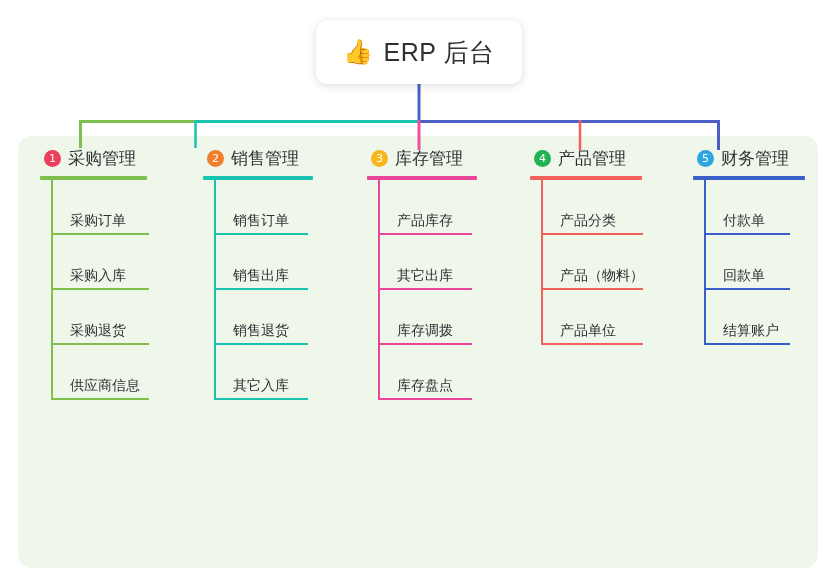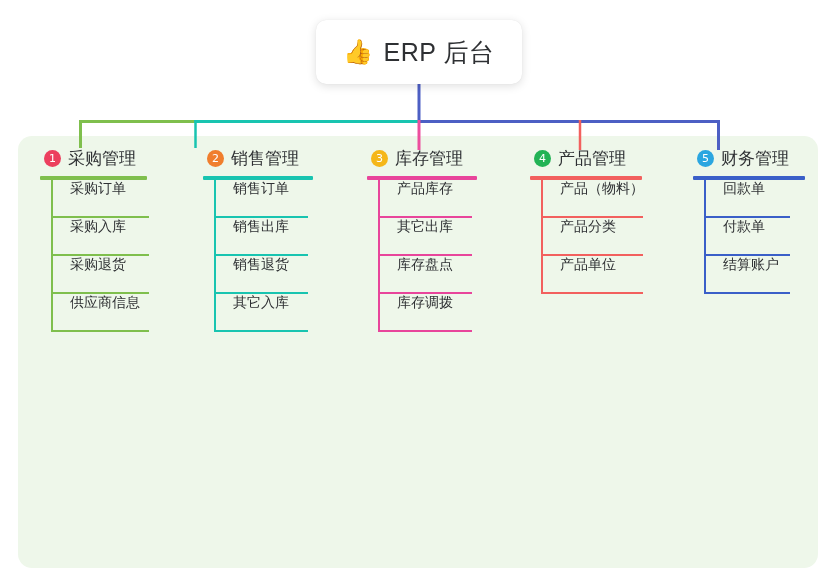--- a/index.html
+++ b/index.html
@@ -113,25 +113,25 @@
   }
   .trunk {
     position: absolute;
     left: 11px;
     top: 0;
     bottom: 0;
     width: 2px;
   }
   .leaf {
     position: relative;
-    height: 38px;
+    height: 55px;
     box-sizing: border-box;
     padding-left: 17px;
     display: flex;
-    align-items: flex-start;
+    align-items: flex-end;
   }
   .leaf-label {
     font-size: 14px;
     color: #2e3033;
     white-space: nowrap;
     padding-bottom: 5px;
   }
   .leaf-underline {
     position: absolute;
     left: 0;
@@ -227,66 +227,66 @@
         <div class="trunk" style="background: rgb(232, 69, 155);"></div>
         <div class="leaf">
           <span class="leaf-label">产品库存</span>
           <div class="leaf-underline" style="background: rgb(232, 69, 155); width: 92px;"></div>
         </div>
         <div class="leaf">
           <span class="leaf-label">其它出库</span>
           <div class="leaf-underline" style="background: rgb(232, 69, 155); width: 92px;"></div>
         </div>
         <div class="leaf">
+          <span class="leaf-label">库存调拨</span>
+          <div class="leaf-underline" style="background: rgb(232, 69, 155); width: 92px;"></div>
+        </div>
+        <div class="leaf">
           <span class="leaf-label">库存盘点</span>
-          <div class="leaf-underline" style="background: rgb(232, 69, 155); width: 92px;"></div>
-        </div>
-        <div class="leaf">
-          <span class="leaf-label">库存调拨</span>
           <div class="leaf-underline" style="background: rgb(232, 69, 155); width: 92px;"></div>
         </div>
       </div>
     </div>
     <div class="column" style="left: 530px; width: 112px;">
       <div class="col-header">
         <span class="badge" style="background: rgb(34, 179, 85);">4</span>
         <span class="col-title">产品管理</span>
       </div>
       <div class="col-underline" style="background: rgb(242, 96, 94); width: 112px;"></div>
       <div class="col-body">
         <div class="trunk" style="background: rgb(242, 96, 94);"></div>
         <div class="leaf">
+          <span class="leaf-label">产品分类</span>
+          <div class="leaf-underline" style="background: rgb(242, 96, 94); width: 100px;"></div>
+        </div>
+        <div class="leaf">
           <span class="leaf-label">产品（物料）</span>
           <div class="leaf-underline" style="background: rgb(242, 96, 94); width: 100px;"></div>
         </div>
         <div class="leaf">
-          <span class="leaf-label">产品分类</span>
-          <div class="leaf-underline" style="background: rgb(242, 96, 94); width: 100px;"></div>
-        </div>
-        <div class="leaf">
           <span class="leaf-label">产品单位</span>
           <div class="leaf-underline" style="background: rgb(242, 96, 94); width: 100px;"></div>
         </div>
       </div>
     </div>
     <div class="column" style="left: 693px; width: 112px;">
       <div class="col-header">
         <span class="badge" style="background: rgb(43, 166, 224);">5</span>
         <span class="col-title">财务管理</span>
       </div>
       <div class="col-underline" style="background: rgb(58, 95, 200); width: 112px;"></div>
       <div class="col-body">
         <div class="trunk" style="background: rgb(58, 95, 200);"></div>
         <div class="leaf">
+          <span class="leaf-label">付款单</span>
+          <div class="leaf-underline" style="background: rgb(58, 95, 200); width: 84px;"></div>
+        </div>
+        <div class="leaf">
           <span class="leaf-label">回款单</span>
           <div class="leaf-underline" style="background: rgb(58, 95, 200); width: 84px;"></div>
         </div>
         <div class="leaf">
-          <span class="leaf-label">付款单</span>
-          <div class="leaf-underline" style="background: rgb(58, 95, 200); width: 84px;"></div>
-        </div>
-        <div class="leaf">
           <span class="leaf-label">结算账户</span>
           <div class="leaf-underline" style="background: rgb(58, 95, 200); width: 84px;"></div>
         </div>
       </div>
     </div>
   </div>
 
 </body></html>

